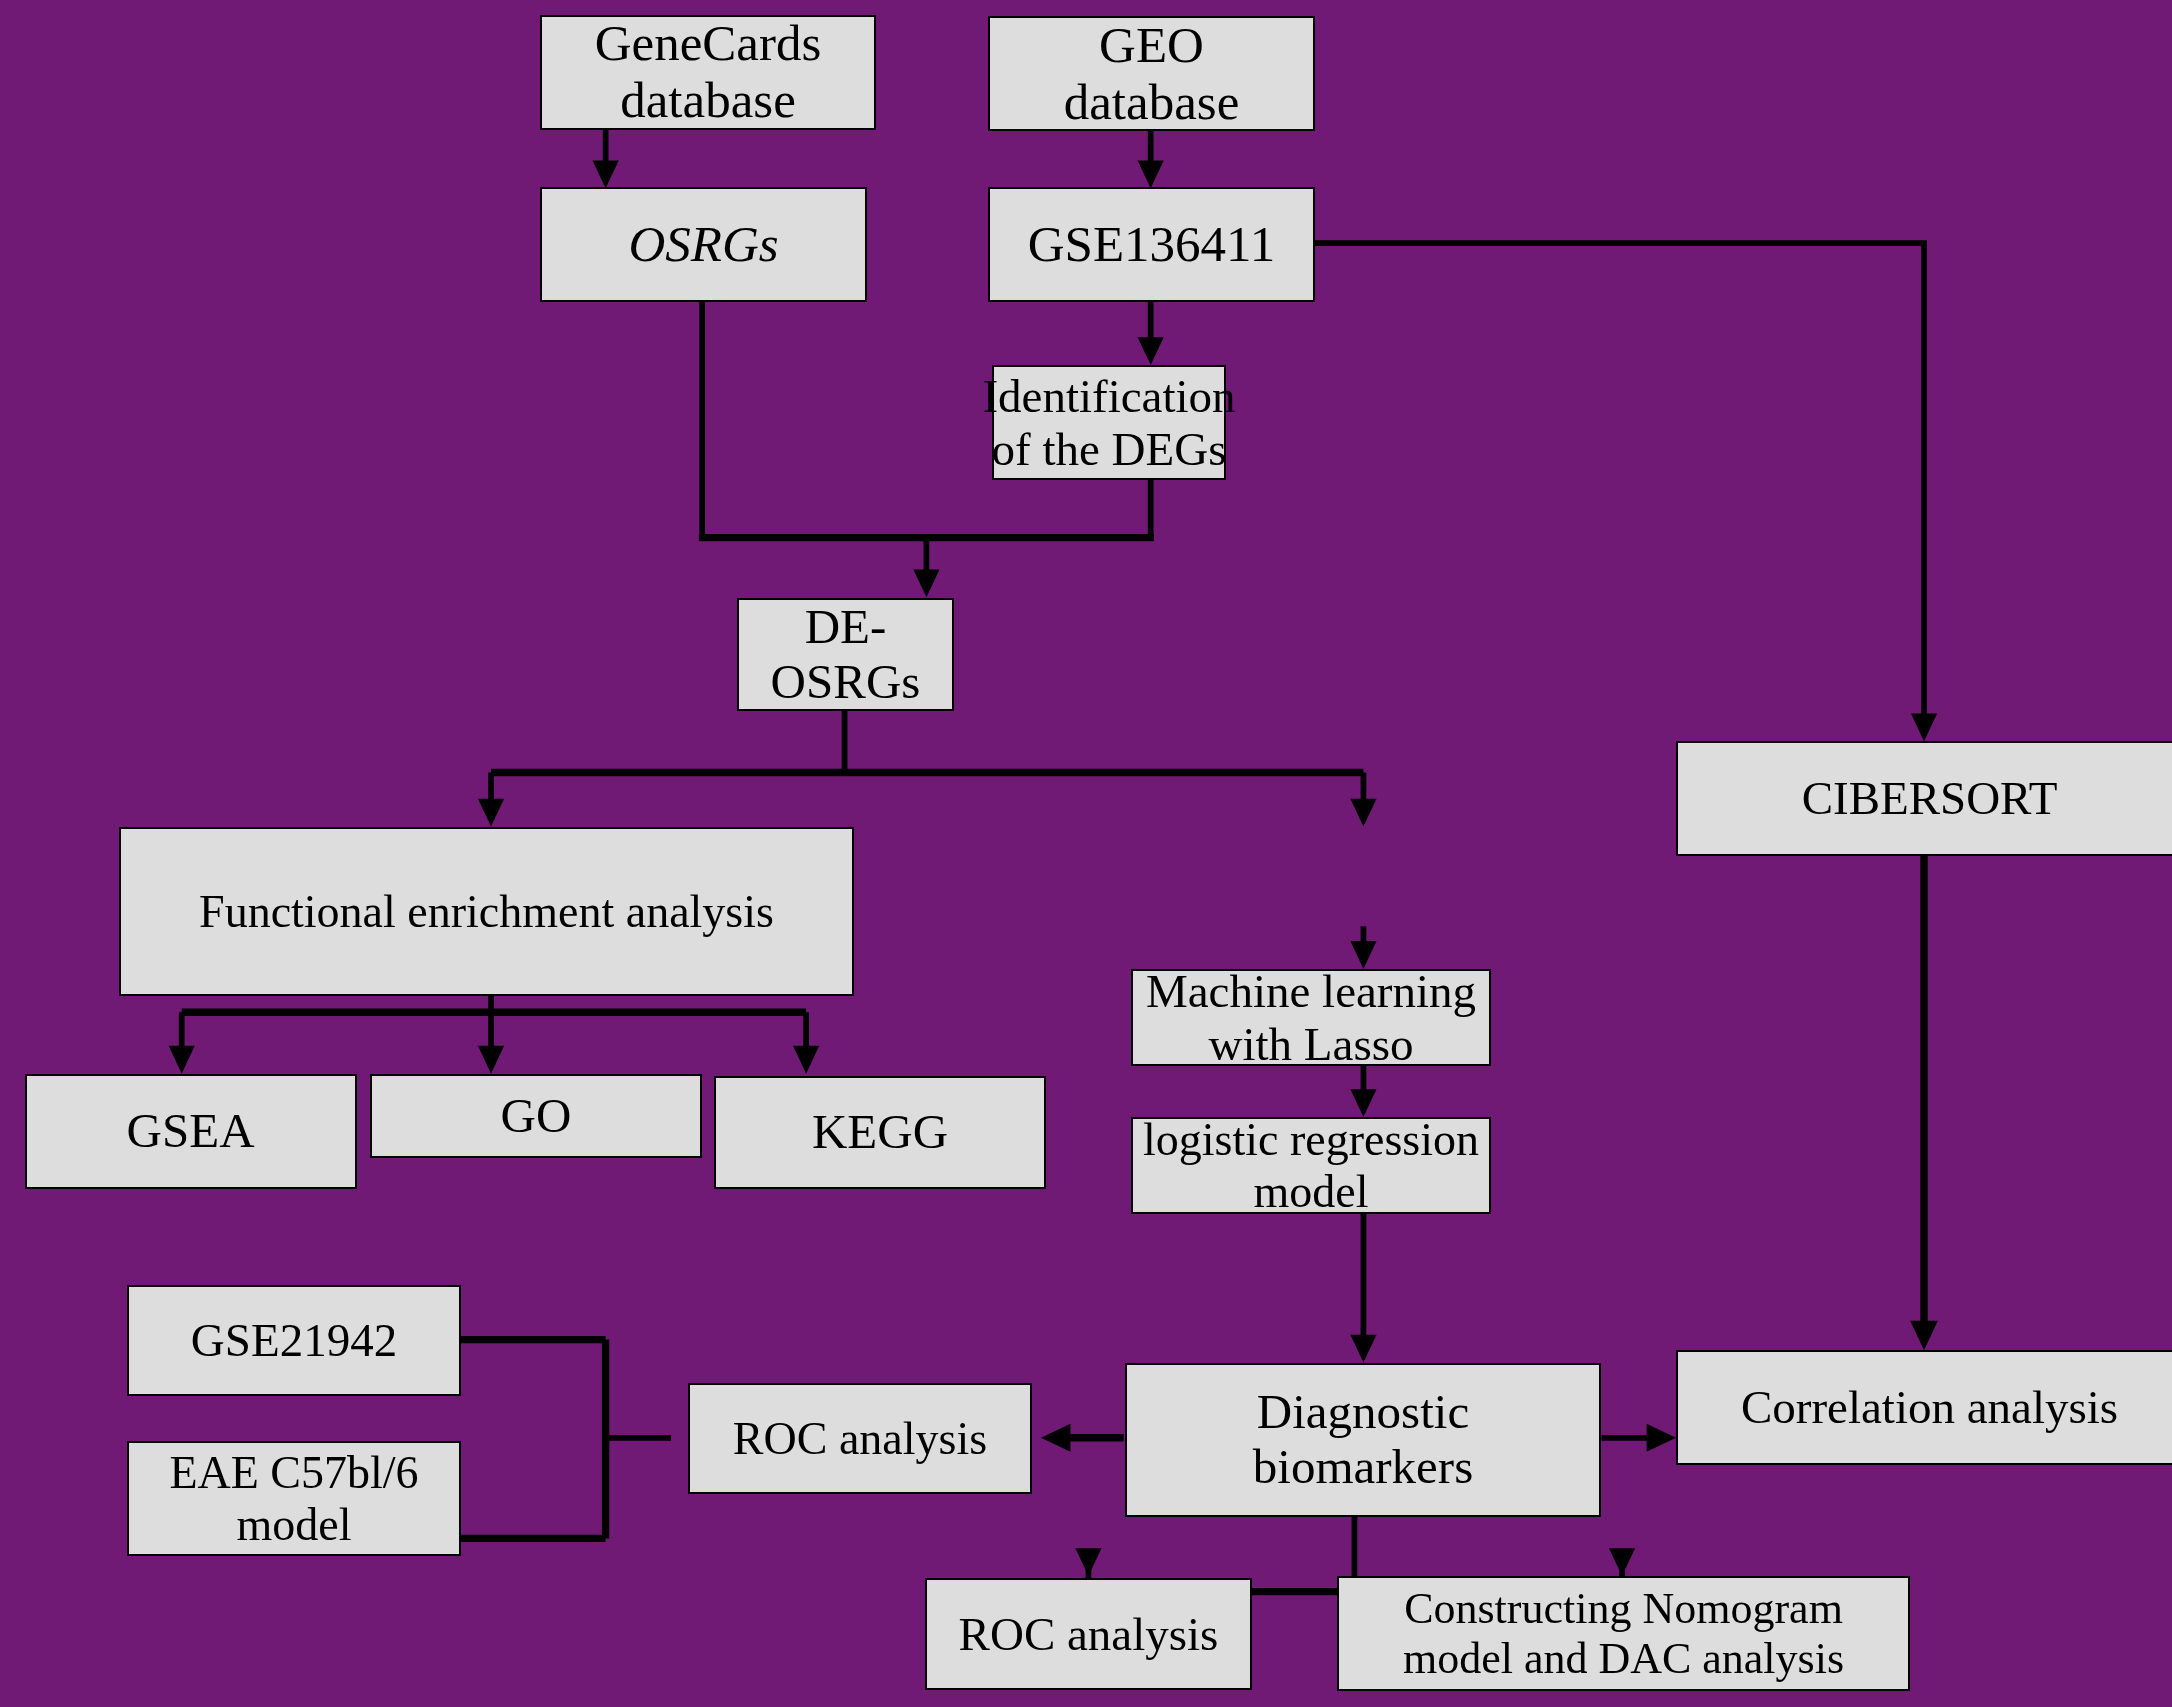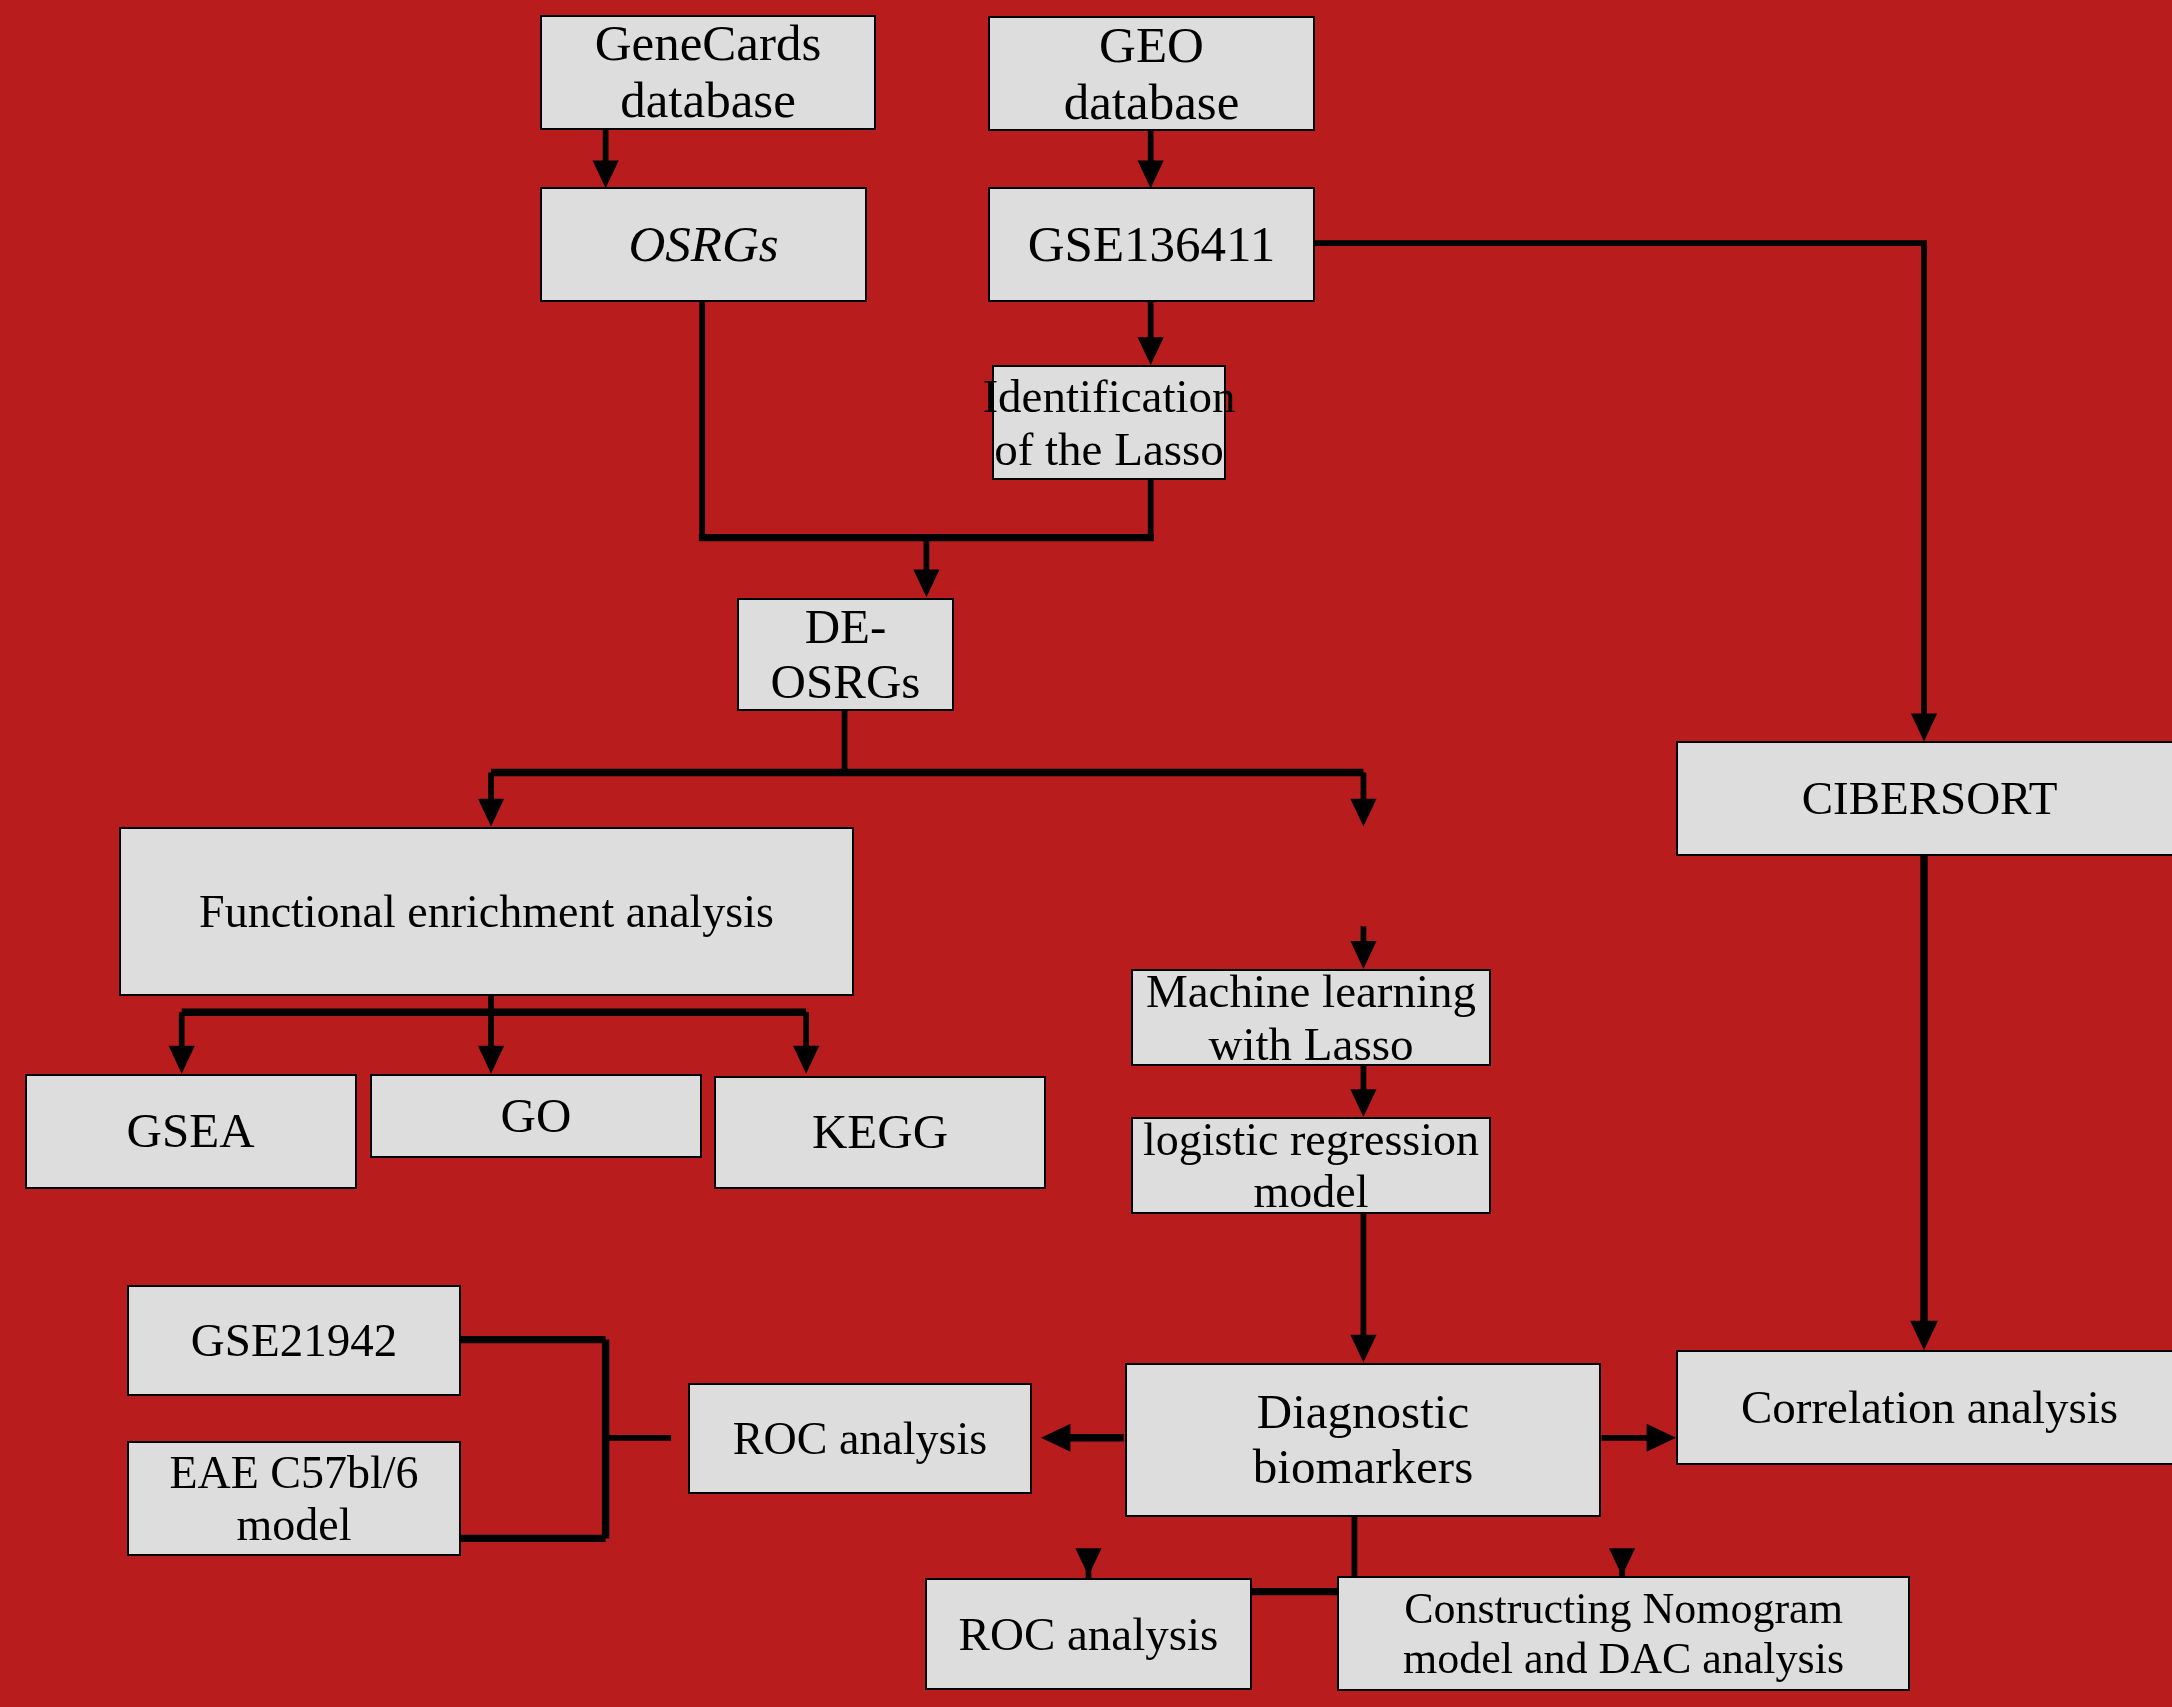--- a/index.html
+++ b/index.html
@@ -5,21 +5,21 @@
 <style>
   html, body {
     margin: 0;
     padding: 0;
     background: #ffffff;
   }
   #canvas {
     position: relative;
     width: 2172px;
     height: 1707px;
-    background: #b91c1c;
+    background: #701a75;
     font-family: "Liberation Serif", "DejaVu Serif", serif;
     overflow: hidden;
   }
   .node {
     position: absolute;
     box-sizing: border-box;
     background: #dddddd;
     border: 2.5px solid #000000;
     display: flex;
     align-items: center;
@@ -159,21 +159,21 @@
 database</div>
 
   <div class="node f62" style="left:988px; top:16.4px; width:327px; height:115px;">GEO
 database</div>
 
   <div class="node f62" style="left:540px; top:187px; width:327px; height:115px;font-style:italic;">OSRGs</div>
 
   <div class="node f62" style="left:988px; top:187px; width:327px; height:115px;">GSE136411</div>
 
   <div class="node f58" style="left:992px; top:365px; width:234px; height:115px;">Identification
-of the Lasso</div>
+of the DEGs</div>
 
   <div class="node f60" style="left:737px; top:598px; width:217px; height:113px;">DE-OSRGs</div>
 
   <div class="node f58" style="left:1676px; top:741px; width:507px; height:115px;">CIBERSORT</div>
 
   <div class="node f56" style="left:119px; top:827px; width:735px; height:169px;">Functional enrichment analysis</div>
 
 
   <div class="node f60" style="left:24.6px; top:1074px; width:332px; height:115px;">GSEA</div>
 

